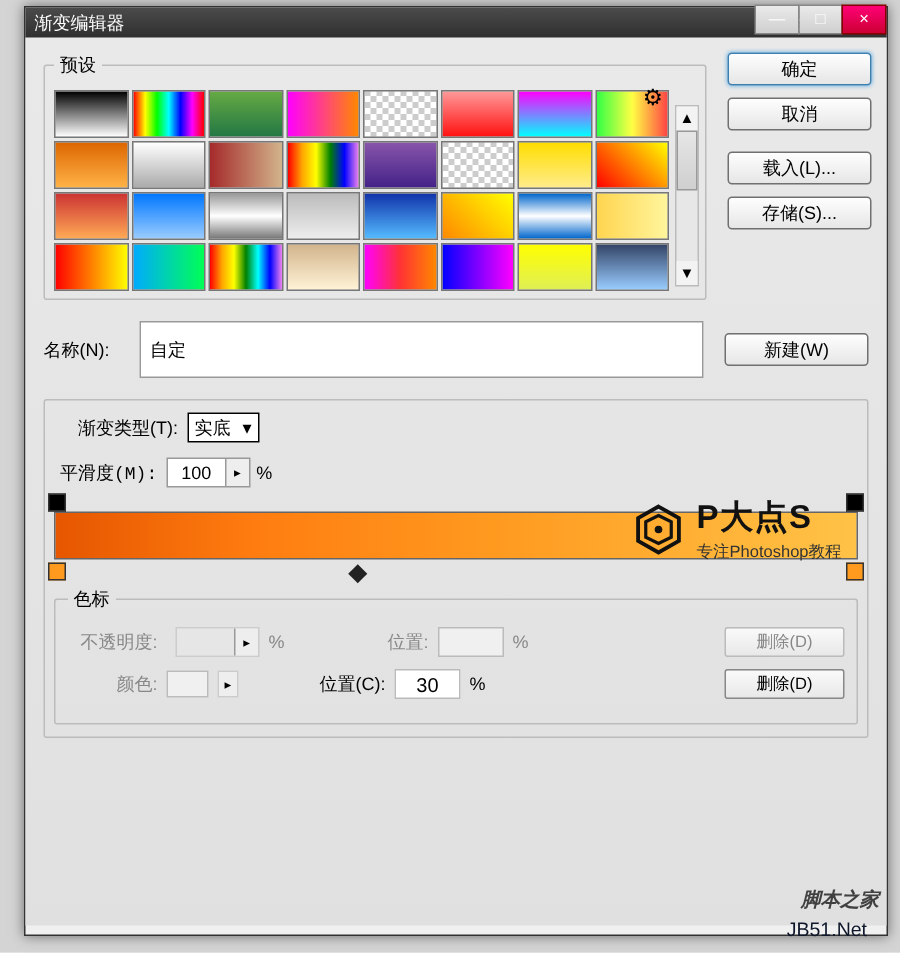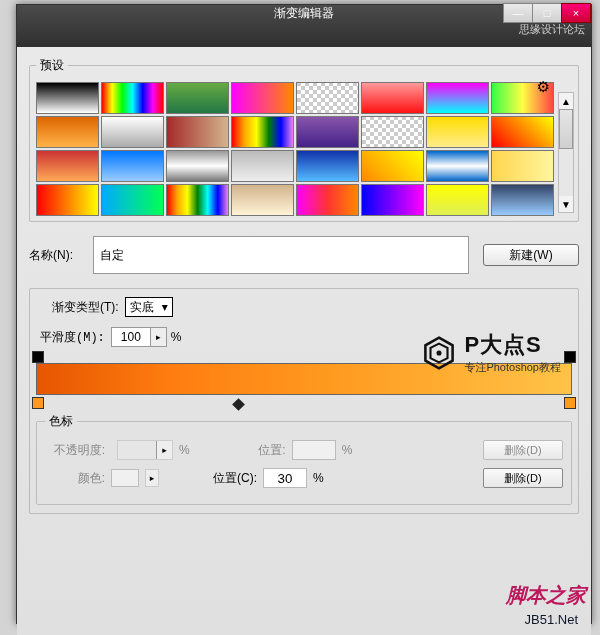--- a/index.html
+++ b/index.html
@@ -1,18 +1,18 @@
 <!DOCTYPE html>
 <html><head>
 <meta charset="utf-8">
 <style>
   * { box-sizing: border-box; margin: 0; padding: 0; }
   body { font-family: "Microsoft YaHei", sans-serif; font-size: 12px; background: #d4d4d4; width: 600px; height: 635px; overflow: hidden; position: relative; }
   .window { position: absolute; left: 16px; top: 4px; width: 576px; height: 620px; background: #f0f0f0; border: 1px solid #333; box-shadow: 0 0 8px rgba(0,0,0,0.5); }
-  .titlebar { height: 42px; background: linear-gradient(#4b4b4b, #2f2f2f); color: #fff; display: flex; align-items: center; padding: 0 6px; font-size: 12px; position: relative; flex-direction: column; }
+  .titlebar { height: 20px; background: linear-gradient(#4b4b4b, #2f2f2f); color: #fff; display: flex; align-items: center; padding: 0 6px; font-size: 12px; position: relative; }
   .titlebar .t-right { margin-left: auto; font-size: 11px; color: #ccc; }
   .winbtns { position: absolute; right: 0; top: -2px; display: flex; }
   .winbtn { width: 30px; height: 20px; background: linear-gradient(#eaeaea,#cfcfcf); border: 1px solid #888; margin-left: -1px; display:flex; align-items:center; justify-content:center; font-size:11px; }
   .winbtn.close { background: linear-gradient(#f07,#c03); color:#fff; border-color:#800; }
   .content { padding: 10px 12px; background: linear-gradient(#e9e9e9,#e0e0e0); height: calc(100% - 26px); }
   .row { display: flex; }
   .left-col { flex: 1; }
   .right-col { width: 108px; padding-left: 14px; }
   .btn { display:block; width: 96px; height: 22px; margin-bottom: 8px; border: 1px solid #707070; background: linear-gradient(#fefefe,#e6e6e6); border-radius: 3px; font-size: 12px; text-align:center; line-height:20px; }
   .btn.primary { border: 1px solid #3c7fb1; box-shadow: 0 0 3px #67b1e2; }
@@ -54,21 +54,21 @@
   .diamond { position:absolute; bottom:-14px; width:9px; height:9px; transform:rotate(45deg); background:#222; }
   .stops-fieldset { margin-top:18px; padding:10px 8px 8px 8px; }
   .stop-row { display:flex; align-items:center; margin-bottom:8px; gap:6px; }
   .stop-row .lbl { width:60px; color:#888; text-align:right; }
   .stop-row .lbl.active { color:#000; }
   .smallbox { width:44px; height:20px; border:1px solid #bbb; background:#fff; }
   .stop-row.dis .smallbox { background:#f0f0f0; }
   .swatch { width:28px; height:18px; border:1px solid #bbb; background:#f0f0f0; }
   .delbtn { width:80px; height:20px; border:1px solid #bbb; background:linear-gradient(#fafafa,#e8e8e8); text-align:center; line-height:18px; color:#888; font-size:11px; border-radius:2px; margin-left:auto; }
   .delbtn.active { color:#000; border-color:#888; }
-  .watermark1 { position:absolute; right:14px; bottom:26px; font-size:20px; color:#be185d; font-style:italic; font-weight:bold;text-align:center; }
+  .watermark1 { position:absolute; right:14px; bottom:26px; font-size:13px; color:#404040; font-style:italic; font-weight:bold;text-align:center; }
   .watermark2 { position:absolute; right:22px; bottom:8px; font-size:13px; color:#0f172a; }
 </style>
 </head>
 <body>
 
 <div class="window">
 
   <div class="titlebar">
     <span>渐变编辑器</span>
     <span class="t-right">思缘设计论坛</span>
@@ -122,20 +122,27 @@
             </div>
           <div class="scrollbar">
             <div class="arrow">▲</div>
             <div class="track">
                 <div class="thumb"></div>
               </div>
             <div class="arrow">▼</div>
           </div>
         </fieldset>
       </div>
+      <div class="right-col">
+        <button class="btn primary">确定</button>
+        <button class="btn">取消</button>
+        <div style="height:6px"></div>
+        <button class="btn">载入(L)...</button>
+        <button class="btn">存储(S)...</button>
+      </div>
     </div>
 
     <div class="name-row">
       <label>名称(N):</label>
       <input type="text" value="自定" style="">
       <button class="btn">新建(W)</button>
     </div>
 
     <fieldset style="">
       <div class="grad-type">

